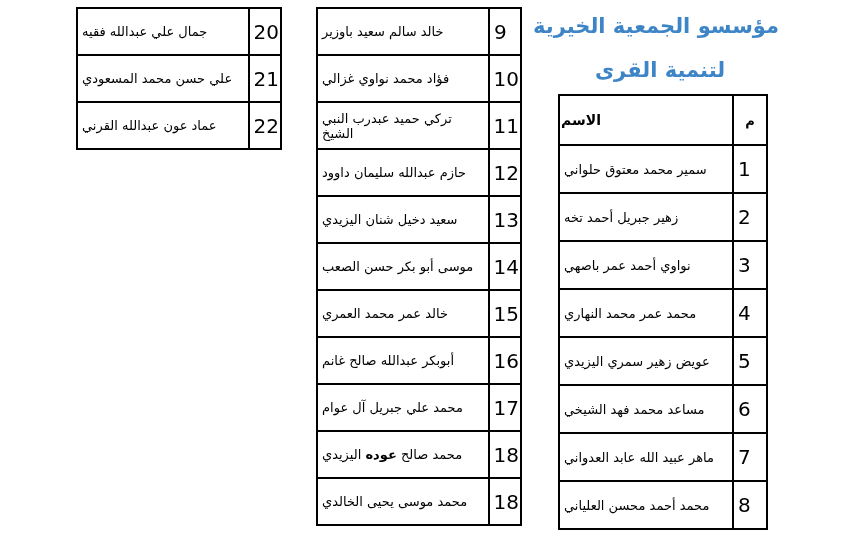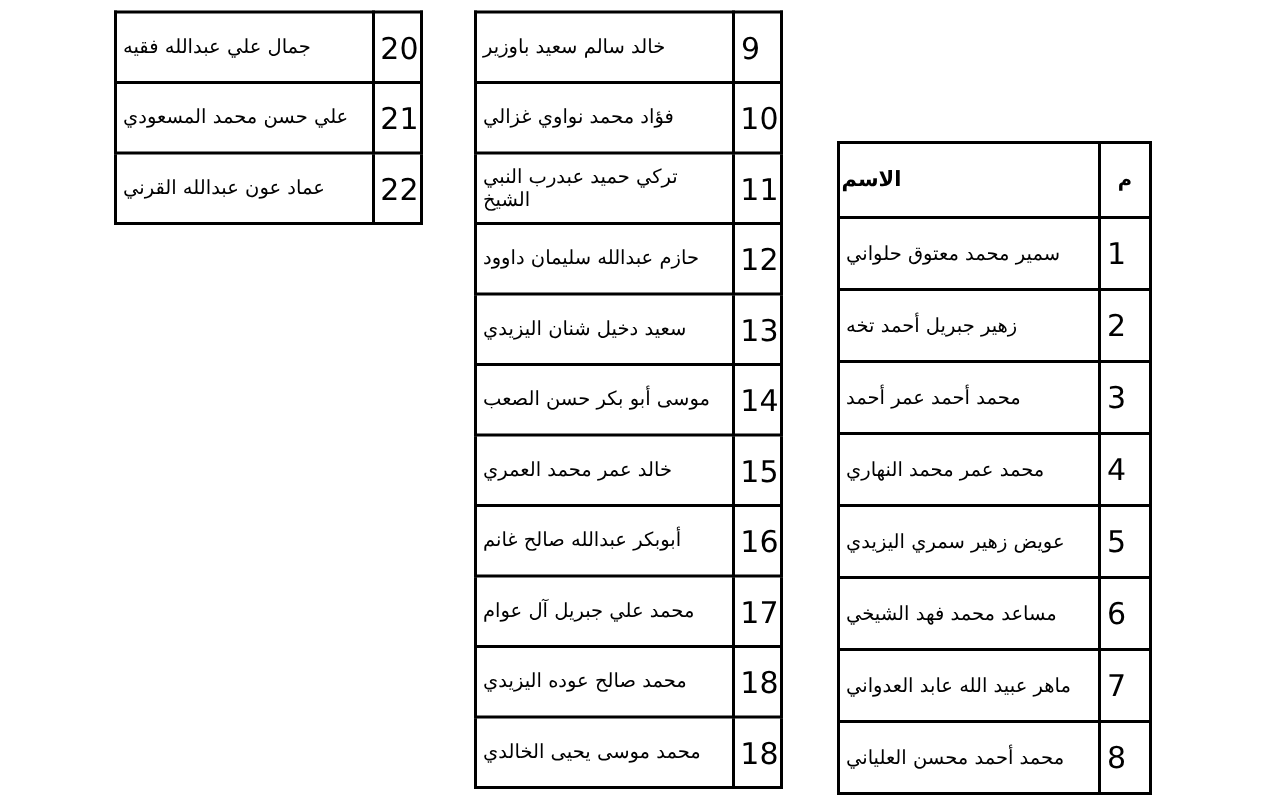--- a/index.html
+++ b/index.html
@@ -67,27 +67,31 @@
   
   #table-right { left: 558px; top: 94px; width: 208px; }
   #table-right tr      { height: 48px; }
   #table-right tr.hdr  { height: 50px; }
   
   #table-middle { left: 316px; top: 7px; width: 204px; }
   #table-middle tr { height: 47px; }
   
   #table-left { left: 76px; top: 7px; width: 204px; }
   #table-left tr { height: 47px; }
-  .bold-part { font-weight: normal; margin-top: 20px; }
+  .bold-part { font-weight: bold; margin-top: 20px; }
 </style>
 </head>
 <body>
 
 <div id="page">
 
+  <div id="doc-title" style="color: rgb(61, 133, 198);">
+    <div>مؤسسو الجمعية الخيرية</div>
+    <div>لتنمية القرى</div>
+  </div>
 
   <table class="founders" id="table-right">
     <colgroup>
         <col style="width:34px">
         <col style="width:174px">
       </colgroup>
     <tbody>
         <tr class="hdr">
       <th class="cell-num-hdr">م</th>
       <th class="cell-name-hdr">الاسم</th>
@@ -95,21 +99,21 @@
     <tr>
       <td class="cell-num">1</td>
       <td class="cell-name">سمير محمد معتوق حلواني</td>
     </tr>
     <tr>
       <td class="cell-num">2</td>
       <td class="cell-name">زهير جبريل أحمد تخه</td>
     </tr>
     <tr>
       <td class="cell-num">3</td>
-      <td class="cell-name">محمد أحمد عمر أحمد</td>
+      <td class="cell-name">نواوي أحمد عمر باصهي</td>
     </tr>
     <tr>
       <td class="cell-num">4</td>
       <td class="cell-name">محمد عمر محمد النهاري</td>
     </tr>
     <tr>
       <td class="cell-num">5</td>
       <td class="cell-name">عويض زهير سمري اليزيدي</td>
     </tr>
     <tr>

